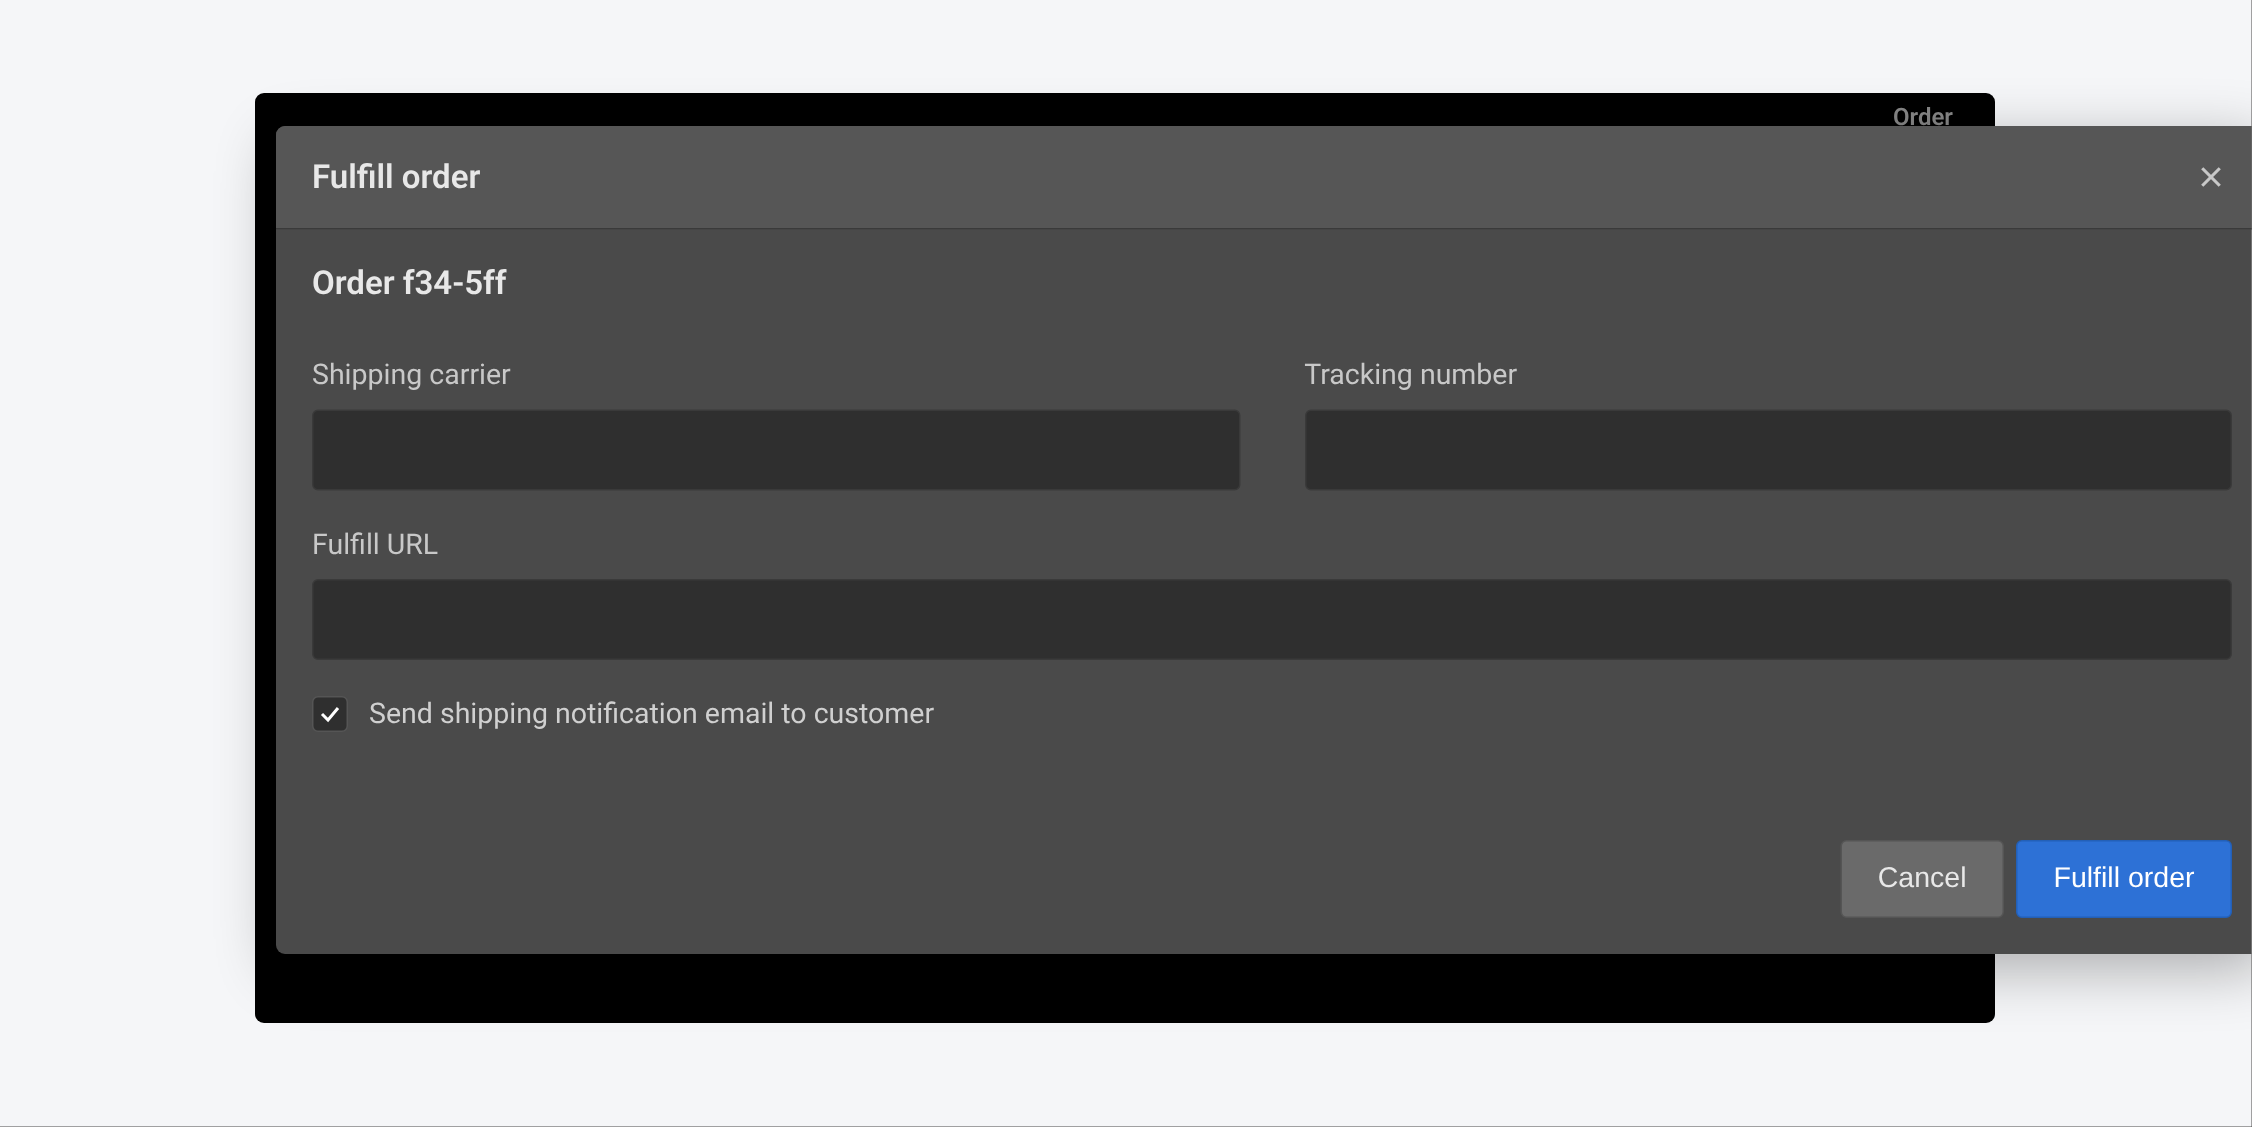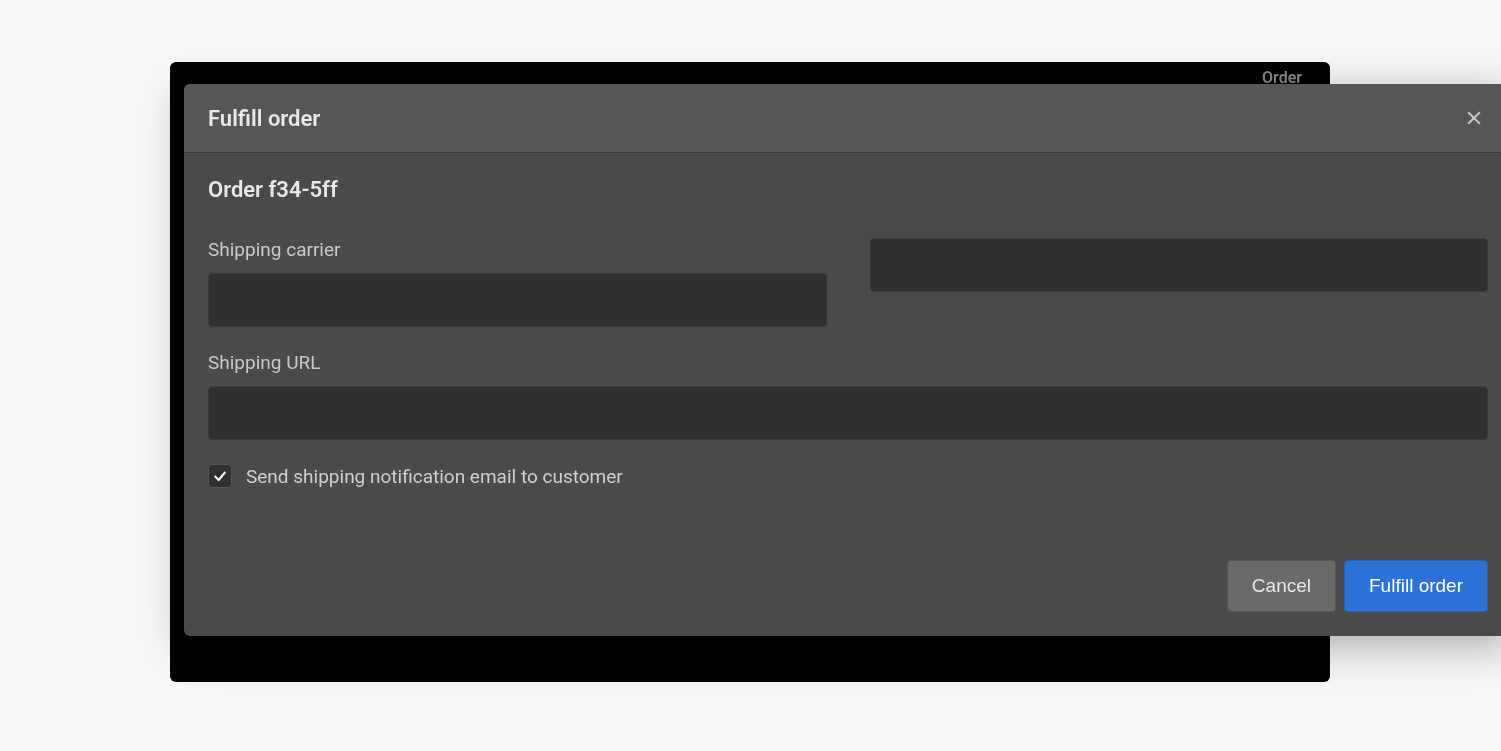--- a/index.html
+++ b/index.html
@@ -102,21 +102,21 @@
       border: 1px solid #3a3a3a;
       border-radius: 4px;
       height: 54px;
       padding: 0 14px;
       color: #e8e8e8;
       font-size: 17px;
       outline: none;
     }
     .checkbox-row {
       display: flex;
-      align-items: center;
+      align-items: flex-start;
       gap: 14px;
       margin-top: 8px;
       margin-bottom: 48px;
     }
     .checkbox {
       width: 24px;
       height: 24px;
       background: #2f2f2f;
       border: 1px solid #555;
       border-radius: 4px;
@@ -181,27 +181,28 @@
 
   <div class="modal-body">
     <div class="order-heading">Order f34-5ff</div>
 
     <div class="form-row">
       <div class="form-group">
         <label class="form-label">Shipping carrier</label>
         <input type="text" class="form-input" value="" style="">
       </div>
       <div class="form-group">
+        <label class="form-label">Tracking number</label>
         <input type="text" class="form-input" value="" style="">
       </div>
     </div>
 
     <div class="form-row">
       <div class="form-group full">
-        <label class="form-label">Shipping URL</label>
+        <label class="form-label">Fulfill URL</label>
         <input type="text" class="form-input" value="" style="">
       </div>
     </div>
 
     <div class="checkbox-row">
       <div class="checkbox">
         <svg viewBox="0 0 24 24">
           <polyline points="4,12 10,18 20,6"></polyline>
         </svg>
       </div>

